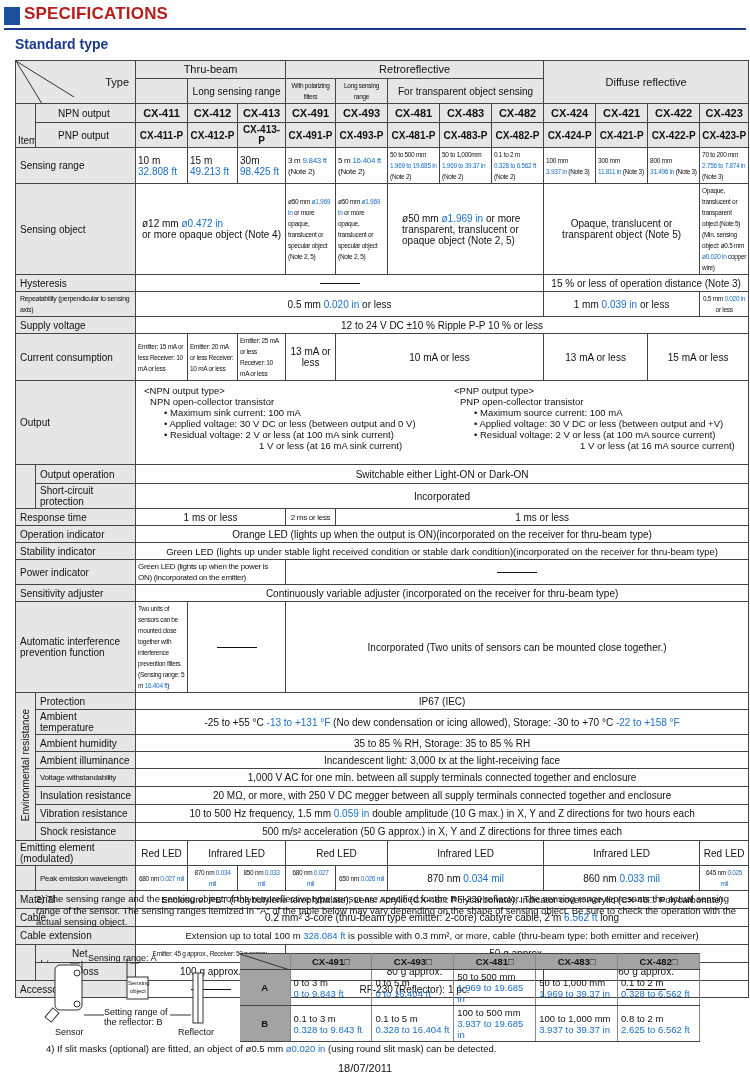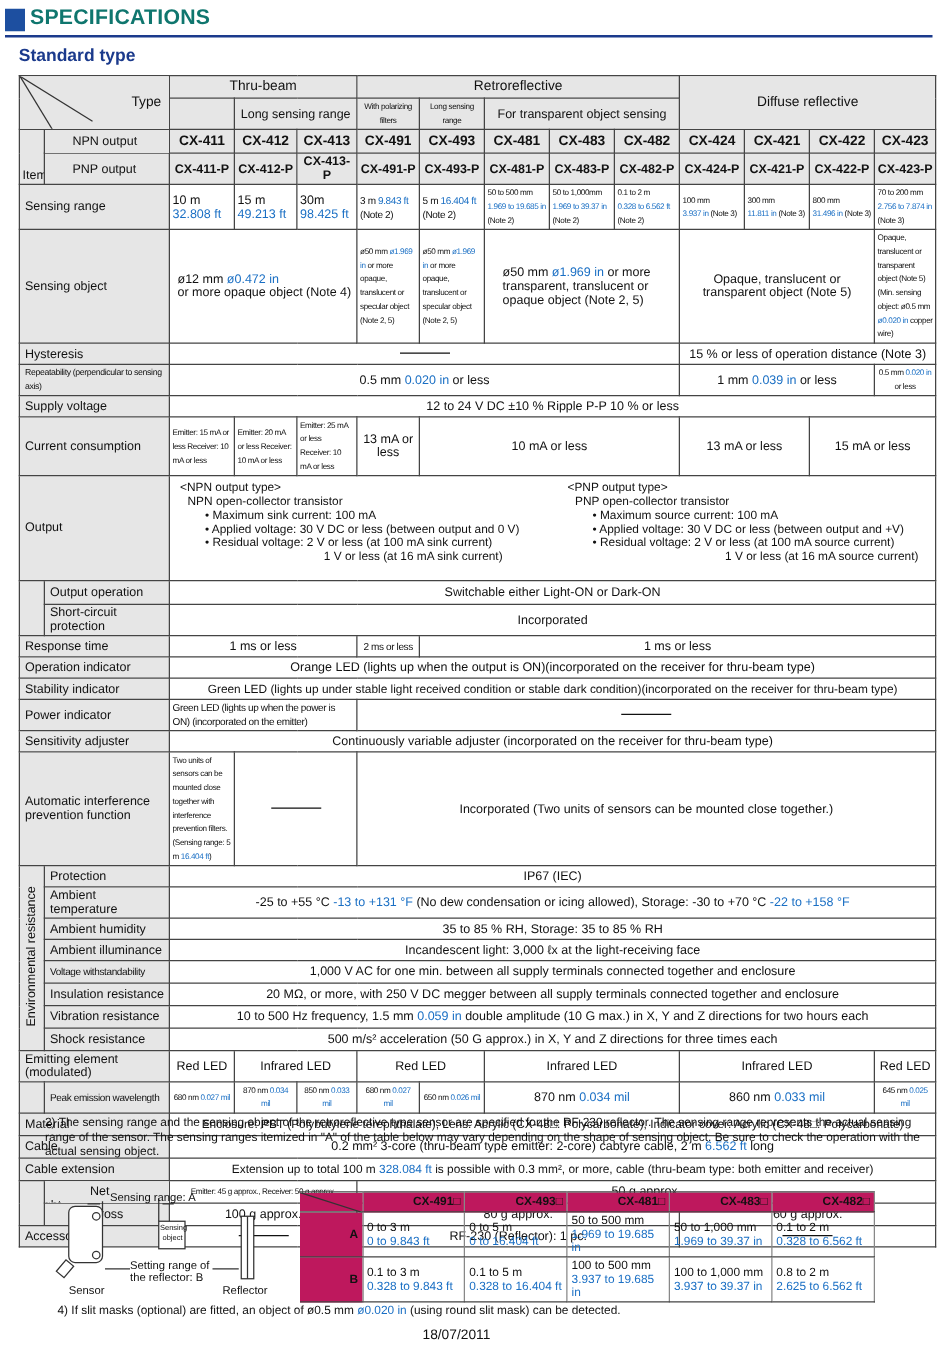--- a/index.html
+++ b/index.html
@@ -1,36 +1,36 @@
 <!DOCTYPE html>
 <html><head>
 <meta charset="utf-8">
 <style>
   html, body { margin:0; padding:0; background:#fff; }
   body { width:750px; height:1084px; overflow:hidden; font-family:"Liberation Sans", sans-serif; color:#111; position:relative; }
   .hdr { position:absolute; left:4px; top:4px; width:742px; height:24px; border-bottom:2px solid #1b3a8c; }
   .hdr .sq { position:absolute; left:0; top:3px; width:16px; height:18px; background:#1d4fa0; }
-  .hdr .t { position:absolute; left:20px; top:0px; font-size:17px; font-weight:bold; color:#0f766e; letter-spacing:0.2px; }
+  .hdr .t { position:absolute; left:20px; top:0px; font-size:17px; font-weight:bold; color:#b91c1c; letter-spacing:0.2px; }
   .sub { position:absolute; left:15px; top:36px; font-size:14px; font-weight:bold; color:#1b3a8c; }
   table.spec { position:absolute; left:15px; top:60px; width:733px; border-collapse:collapse; table-layout:fixed; font-size:10px; }
   table.spec td { border:1px solid #444; padding:1px 2px; text-align:center; vertical-align:middle; line-height:11px; overflow:hidden; }
   table.spec td.lab { background:#e6e6e6; text-align:left; padding-left:4px; }
   table.spec td.grp { background:#e6e6e6; }
   .b { color:#1a6fc4; }
   .tiny { font-size:6.5px; line-height:8px; letter-spacing:-0.3px; }
   .sm { font-size:8px; line-height:9px; letter-spacing:-0.3px; }
   .mdl { font-size:11px; font-weight:bold; }
   .dash { display:inline-block; width:40px; border-top:1px solid #111; vertical-align:middle; }
   .vert { writing-mode:vertical-rl; transform:rotate(180deg); font-size:10px; white-space:nowrap; }
   .left { text-align:left !important; }
   .notes { position:absolute; left:10px; top:893px; width:735px; font-size:9.5px; line-height:11.5px; }
   .notes .ind { padding-left:26px; }
   table.sub2 { position:absolute; left:240px; top:953px; width:460px; border-collapse:collapse; table-layout:fixed; font-size:9.5px; }
   table.sub2 td { border:1px solid #444; border-left:none; border-right:1px solid #888; padding:1px 3px; line-height:11px; }
-  table.sub2 td.h { background:#be185d; text-align:right; font-weight:bold; }
+  table.sub2 td.h { background:#a3a3a3; text-align:center; font-weight:bold; }
   .diagram { position:absolute; left:0; top:945px; width:235px; height:95px; }
   .date { position:absolute; left:338px; top:1062px; font-size:11px; }
 </style>
 </head>
 <body>
 
 <div class="hdr">
   <div class="sq"></div>
   <div class="t">SPECIFICATIONS</div>
 </div>

